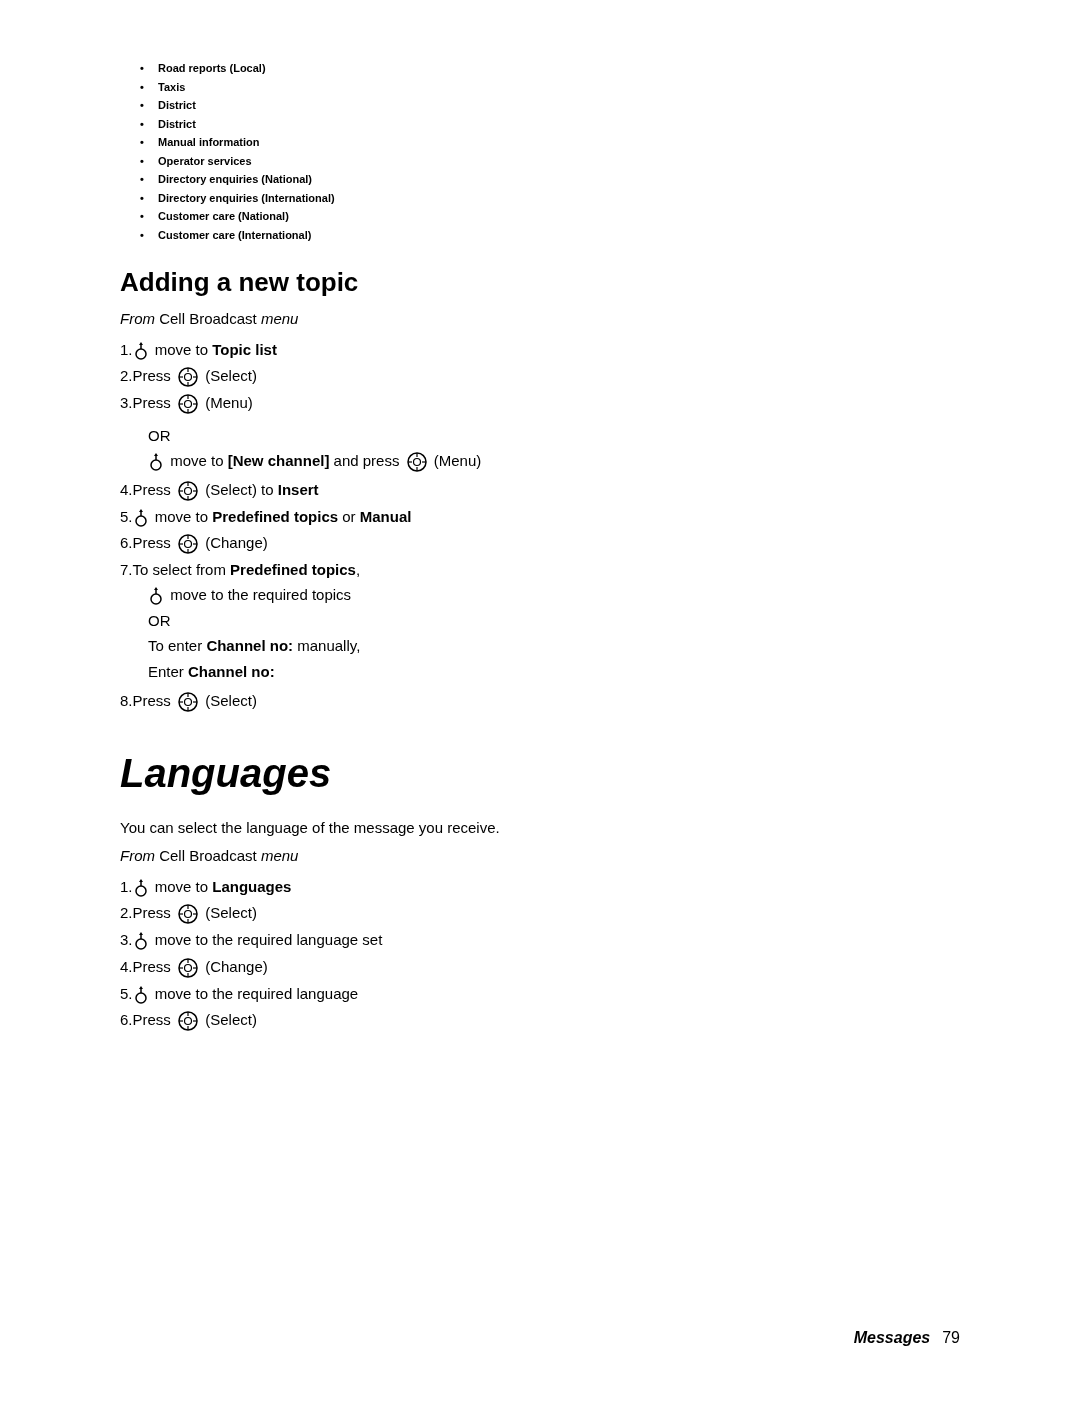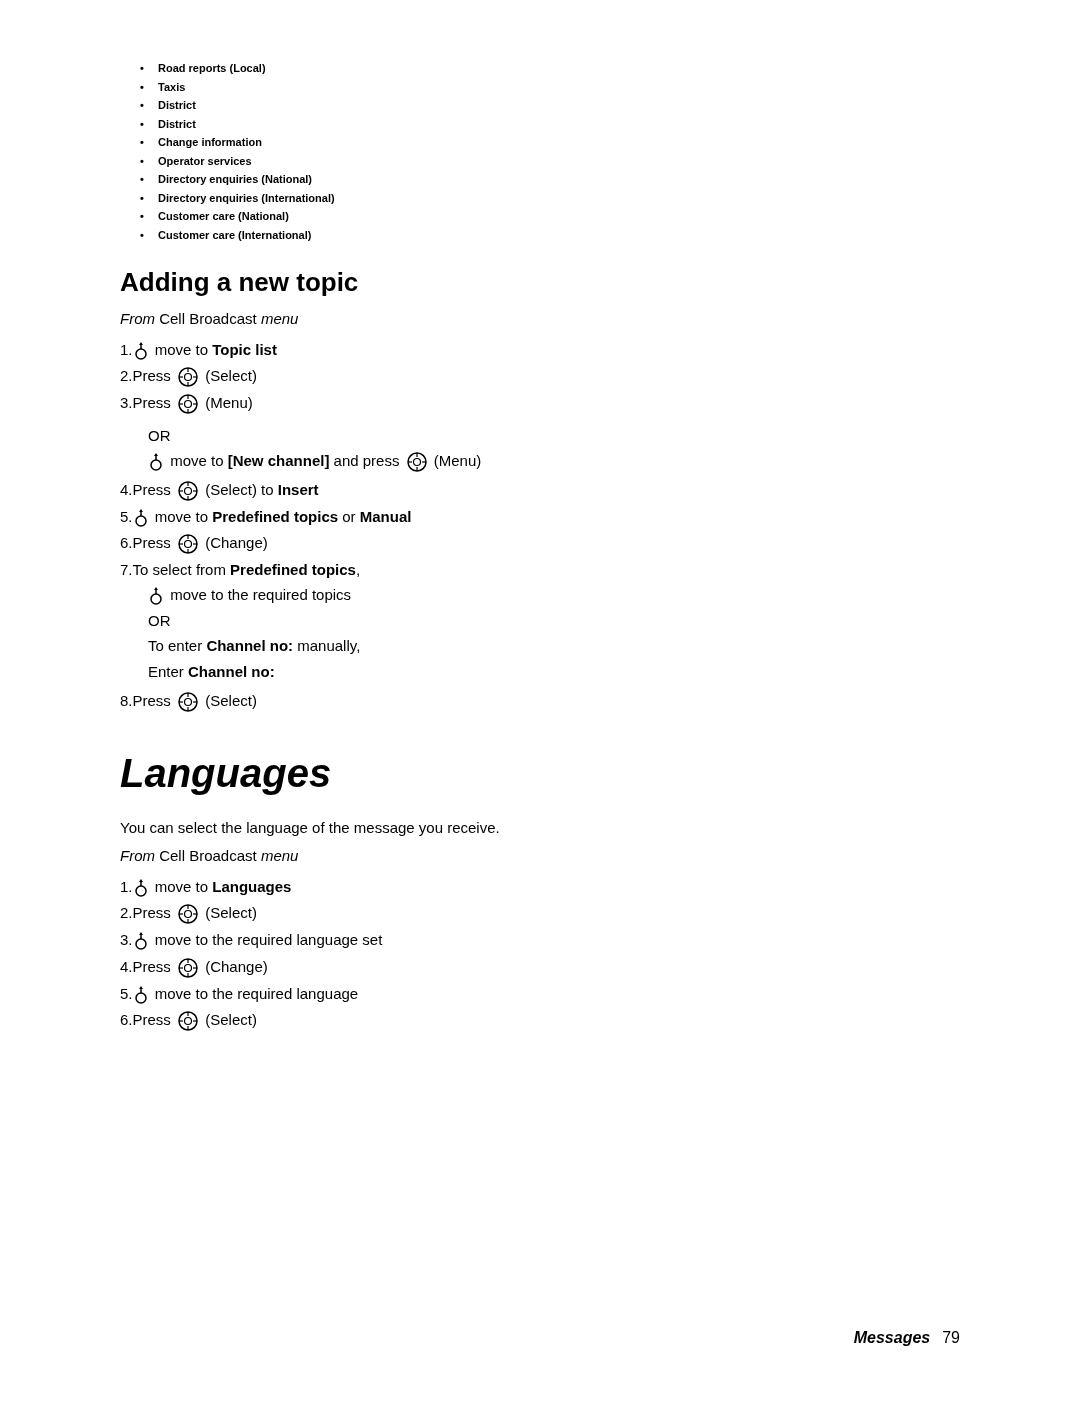--- a/index.html
+++ b/index.html
@@ -108,21 +108,21 @@
 </head>
 <body>
 
 <div class="page-wrapper">
 
   <ul class="bullet-list">
     <li>Road reports (Local)</li>
     <li>Taxis</li>
     <li>District</li>
     <li>District</li>
-    <li>Change information</li>
+    <li>Manual information</li>
     <li>Operator services</li>
     <li>Directory enquiries (National)</li>
     <li>Directory enquiries (International)</li>
     <li>Customer care (National)</li>
     <li>Customer care (International)</li>
   </ul>
 
   <div>
     <h2 class="section-title">Adding a new topic</h2>
     <p class="from-line">

